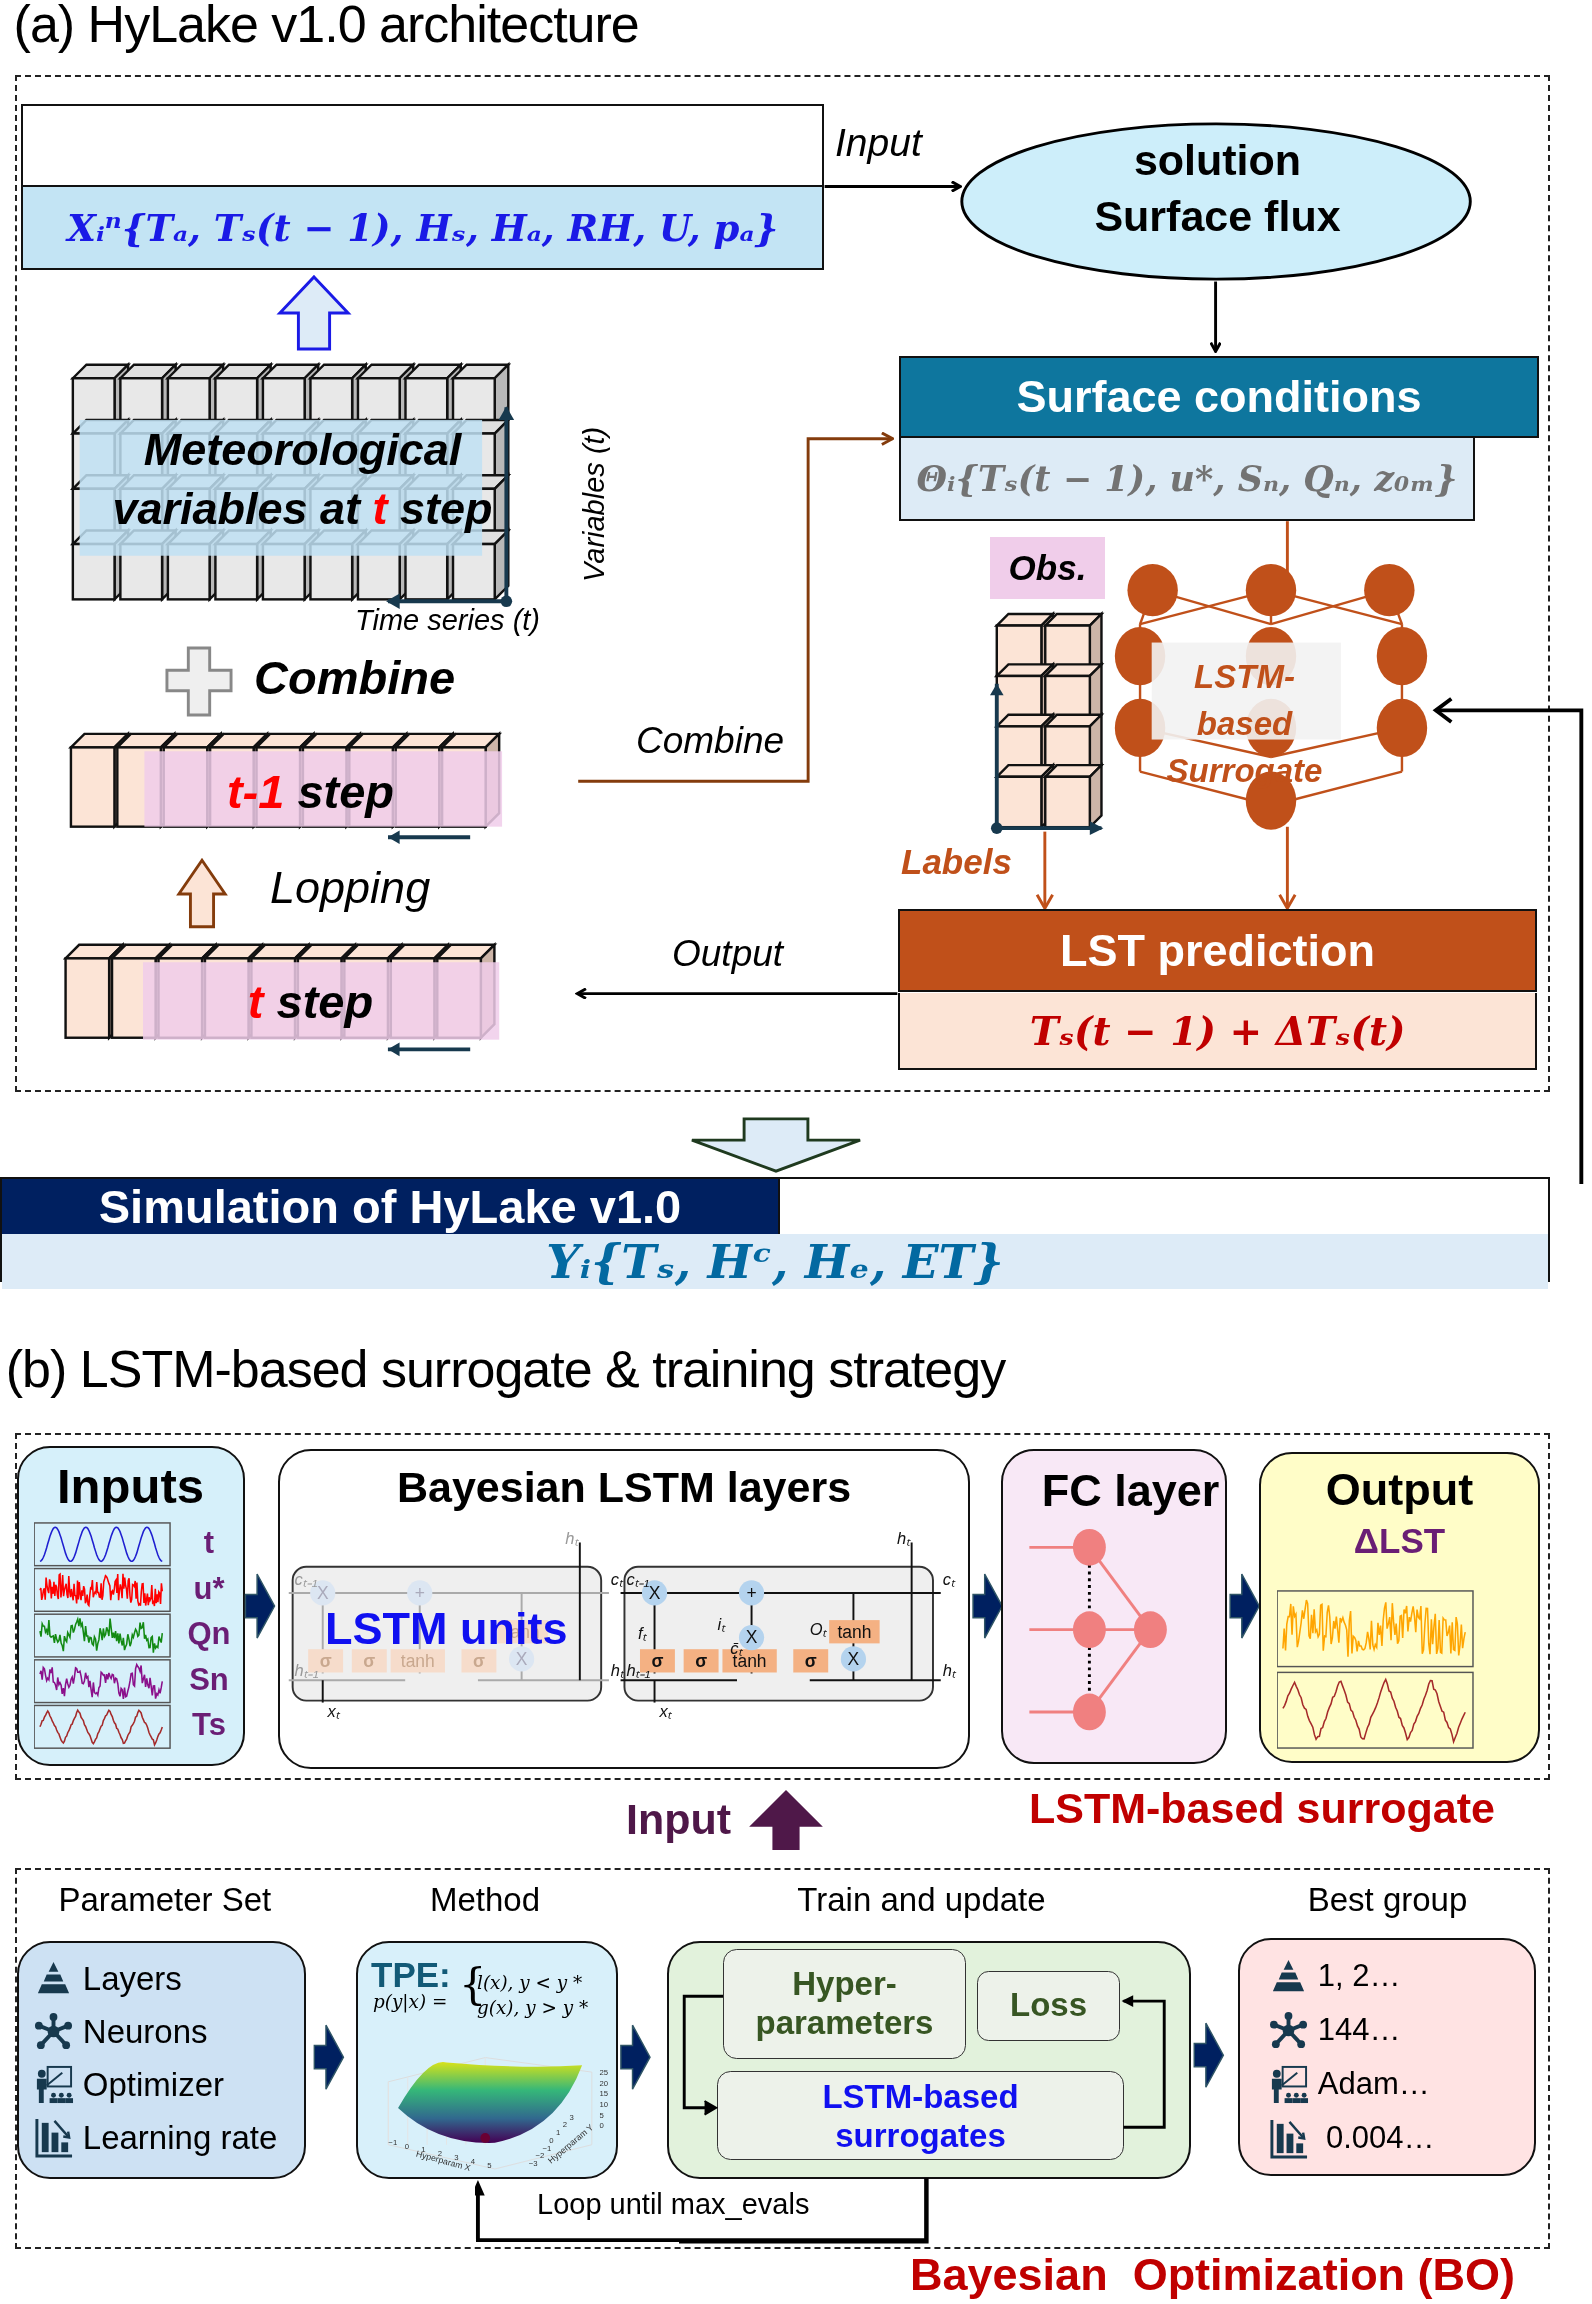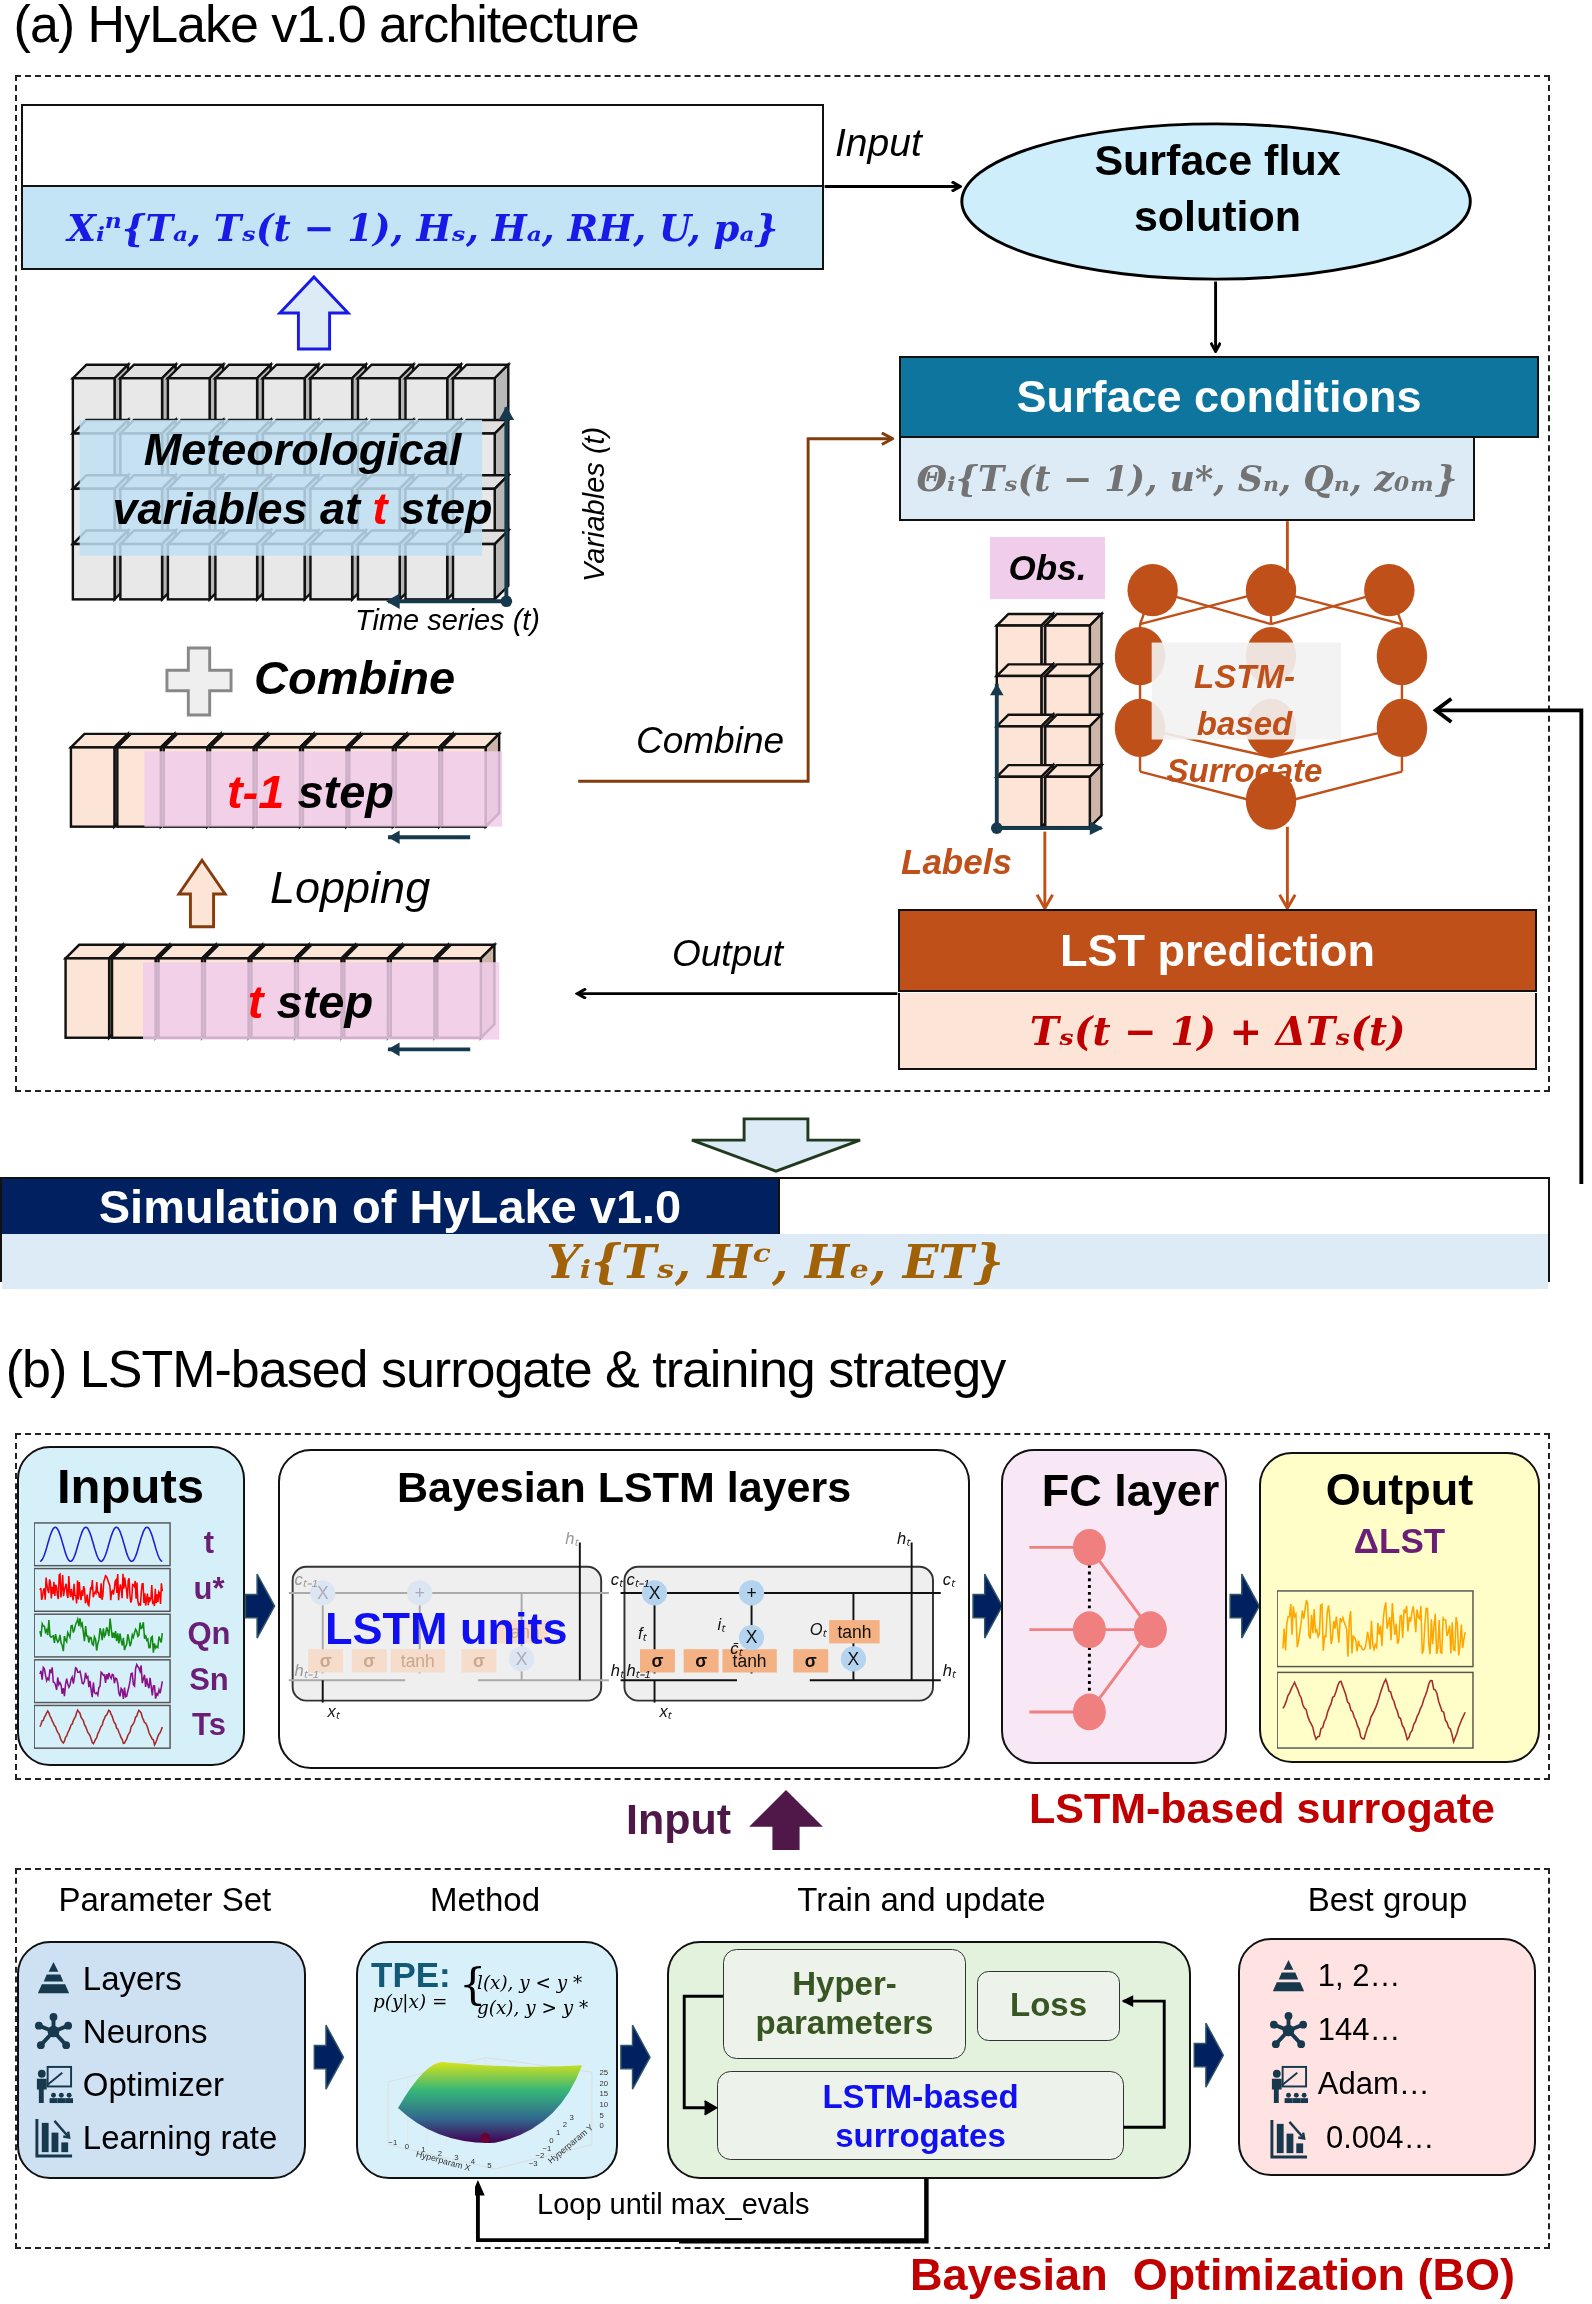--- a/index.html
+++ b/index.html
@@ -61,22 +61,22 @@
 </div>
 <div class="abs body-row" style="left:21.3px; top:187px; width:803px; height:83px; background:#C3E4F4; color:#1A1AE6; font-size:37px;">
   <span>Xᵢⁿ{Tₐ, Tₛ(t − 1), Hₛ, Hₐ, RH, U, pₐ}</span>
 </div>
 <div class="abs ital" style="left:835px; top:121px; font-size:39px;">Input</div>
 
 <svg class="abs" style="left:956px; top:115px;" width="524" height="175" viewBox="0 0 540 180">
   <ellipse cx="268" cy="89" rx="262" ry="80" fill="#CDEEFA" stroke="#000" stroke-width="3"></ellipse>
 </svg>
 <div class="abs bold center" style="left:1009px; top:132px; width:417px; font-size:43px; line-height:56px;">
+  <div>solution</div>
   <div>Surface flux</div>
-  <div>solution</div>
 </div>
 
 <div class="abs hdr" style="left:899px; top:356px; width:640px; height:82px; font-size:45px; background:#0E769E;">
   <span>Surface conditions</span>
 </div>
 <div class="abs body-row" style="left:899px; top:438px; width:576px; height:83px; background:#DDEBF6; color:#737373; font-size:35px;">
   <span>Θᵢ{Tₛ(t − 1), u*, Sₙ, Qₙ, z₀ₘ}</span>
 </div>
 
 <svg class="abs" style="left:274px; top:274px;" width="80" height="78" viewBox="0 0 82 80">
@@ -370,21 +370,21 @@
 <div class="abs body-row" style="left:898px; top:993px; width:639px; height:77px; background:#FCE4D6; color:#C00000; font-size:39px;">
   <span>Tₛ(t − 1) + ΔTₛ(t)</span>
 </div>
 
 <svg class="abs" style="left:684px; top:1116px;" width="184" height="58" viewBox="0 0 190 60">
   <path d="M62,3 L128,3 L128,25 L182,25 L95,57 L8,25 L62,25 Z" fill="#DDEBF7" stroke="#1F3A1F" stroke-width="3"></path>
 </svg>
 
 <div class="abs" style="left:0; top:1177px; width:1550px; height:105px; border:2.9px solid #111; box-sizing:border-box; display:flex;flex-direction:column;">
   <div style="width:776px; background:#002060; color:#fff; font-weight:700; font-size:47px; display:flex; align-items:center; justify-content:center; border-right:2.9px solid #111;">Simulation of HyLake v1.0</div>
-  <div style="flex:1; background:#DDEBF7; color:#a16207; font-family:'DejaVu Serif', serif; font-weight:700; font-style:italic; font-size:47px; display:flex; align-items:center; justify-content:center;">Yᵢ{Tₛ, Hᶜ, Hₑ, ET}</div>
+  <div style="flex:1; background:#DDEBF7; color:#0369a1; font-family:'DejaVu Serif', serif; font-weight:700; font-style:italic; font-size:47px; display:flex; align-items:center; justify-content:center;">Yᵢ{Tₛ, Hᶜ, Hₑ, ET}</div>
 </div>
 
 <div class="abs title" style="left:5.8px; top:1339px;">(b) LSTM-based surrogate &amp; training strategy</div>
 
 <div class="abs dash" style="left:14.6px; top:1433px; width:1535px; height:347px;"></div>
 
 <div class="abs card" style="left:16.5px; top:1446px; width:228px; height:320px; background:#D6F0FA;">
   <div class="bold center" style="font-size:49px; margin-top:9.7px;">Inputs</div>
 </div>
 <svg class="abs" style="left:34px; top:1521px;" width="209" height="233" id="inputsSvg" viewBox="0 0 215 240">

